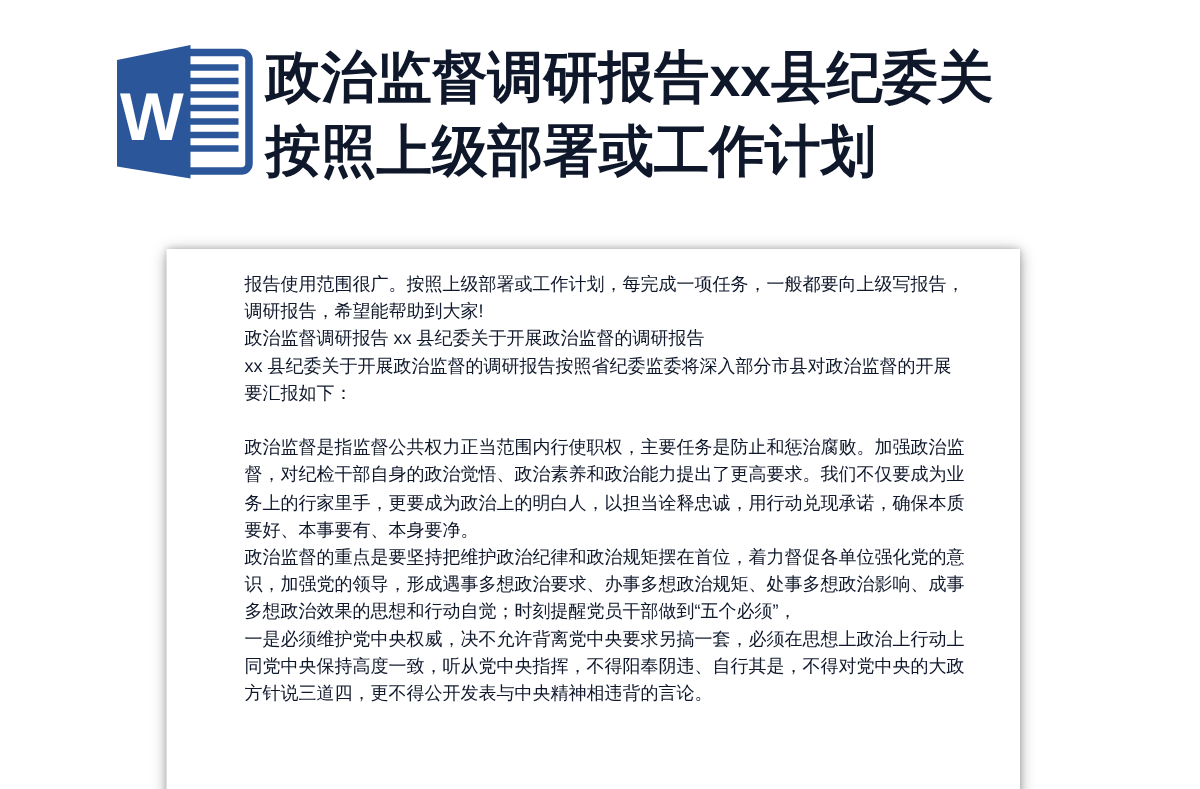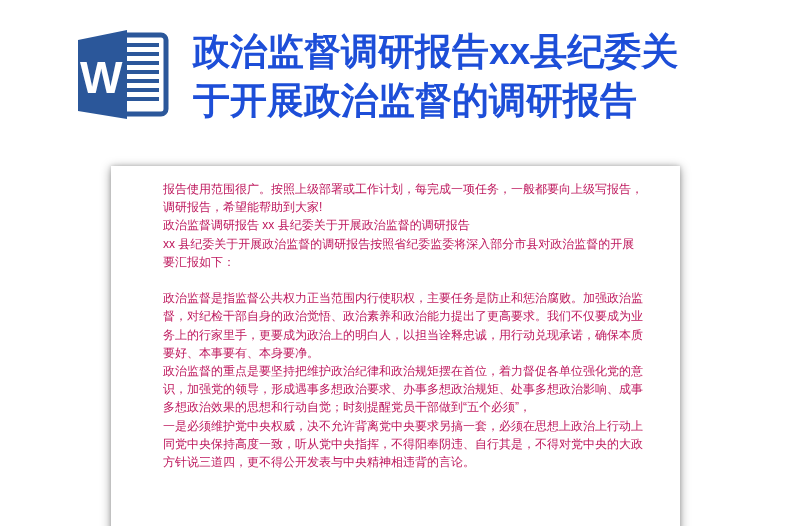--- a/index.html
+++ b/index.html
@@ -26,46 +26,46 @@
   }
   .word-icon {
     position: absolute;
     left: 70px;
     top: 30px;
     width: 100px;
     height: 90px;
   }
   .page-title {
     position: absolute;
-    left: 193px;
+    left: 177px;
     top: 27px;
     width: 560px;
     font-size: 37px;
     line-height: 49px;
     font-weight: 700;
-    color: #1d4ed8;
+    color: #0f172a;
     letter-spacing: 0px;
   }
   .page-title .t-line { white-space: nowrap; }
   
   .doc-page {
     position: absolute;
     left: 111px;
     top: 166px;
     width: 569px;
     height: 420px;
     box-sizing: border-box;
     background: #ffffff;
     box-shadow: 0 2px 10px rgba(0,0,0,0.40), 0 0 4px rgba(0,0,0,0.18);
     padding: 14px 37px 0 52px;
   }
   .doc-line {
     font-size: 12px;
     line-height: 18.2px;
-    color: #be185d;
+    color: #0f172a;
     white-space: pre;
     letter-spacing: 0px;
   }
 </style>
 </head>
 <body>
 
 <div class="stage">
 
   <div class="header">
@@ -82,21 +82,21 @@
         <line x1="52" y1="60" x2="89" y2="60"></line>
         <line x1="52" y1="69" x2="89" y2="69"></line>
       </g>
 
       <polygon points="8,10 57,0 57,89 8,81" fill="#2B579A"></polygon>
       <text x="10" y="63" font-size="45" font-weight="bold" font-family="Liberation Sans, sans-serif" fill="#ffffff">W</text>
     </svg>
 
     <div class="page-title">
       <div class="t-line">政治监督调研报告xx县纪委关</div>
-      <div class="t-line">于开展政治监督的调研报告</div>
+      <div class="t-line">按照上级部署或工作计划</div>
     </div>
   </div>
 
   <div class="doc-page">
 
       <div class="doc-line">报告使用范围很广。按照上级部署或工作计划，每完成一项任务，一般都要向上级写报告，</div>
 
 
 
       <div class="doc-line">调研报告，希望能帮助到大家!</div>

